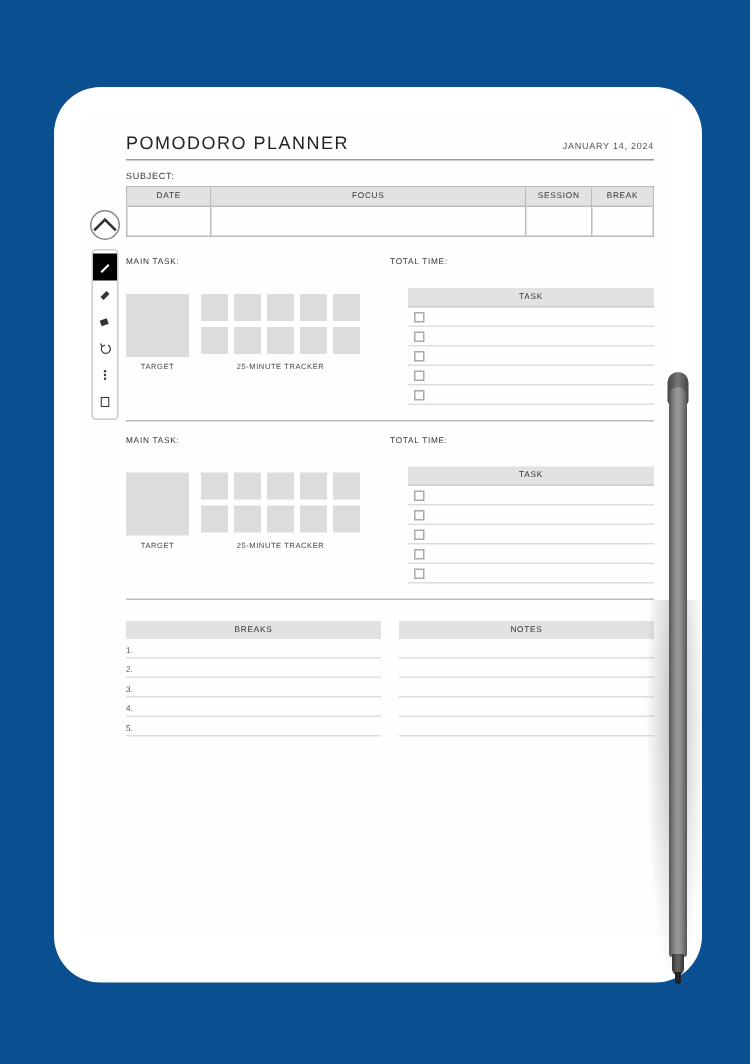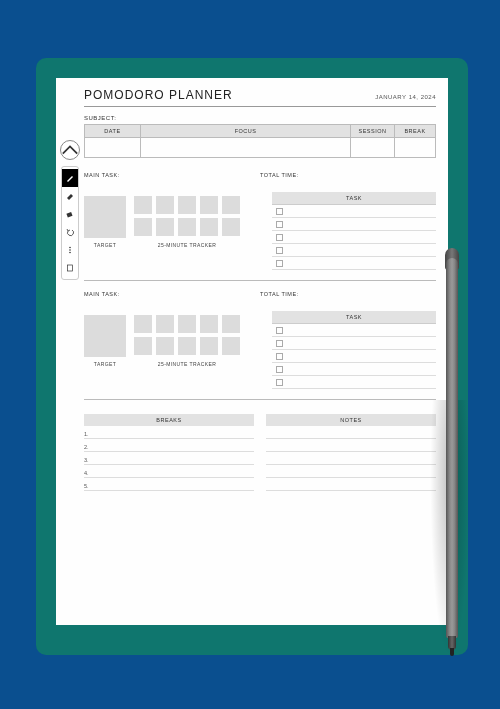--- a/index.html
+++ b/index.html
@@ -10,22 +10,22 @@
     font-family: -apple-system, Helvetica, Arial, sans-serif;
     overflow: hidden;
     position: relative;
   }
   .tablet {
     position: absolute;
     left: 36px;
     top: 58px;
     width: 432px;
     height: 597px;
-    background: #0f766e;
-    border-radius: 10px;
+    background: #ffffff;
+    border-radius: 31px;
     padding: 20px 20px 30px 20px;
   }
   .screen {
     width: 100%;
     height: 100%;
     background: #fefefe;
     position: relative;
     overflow: hidden;
   }
   .page {

